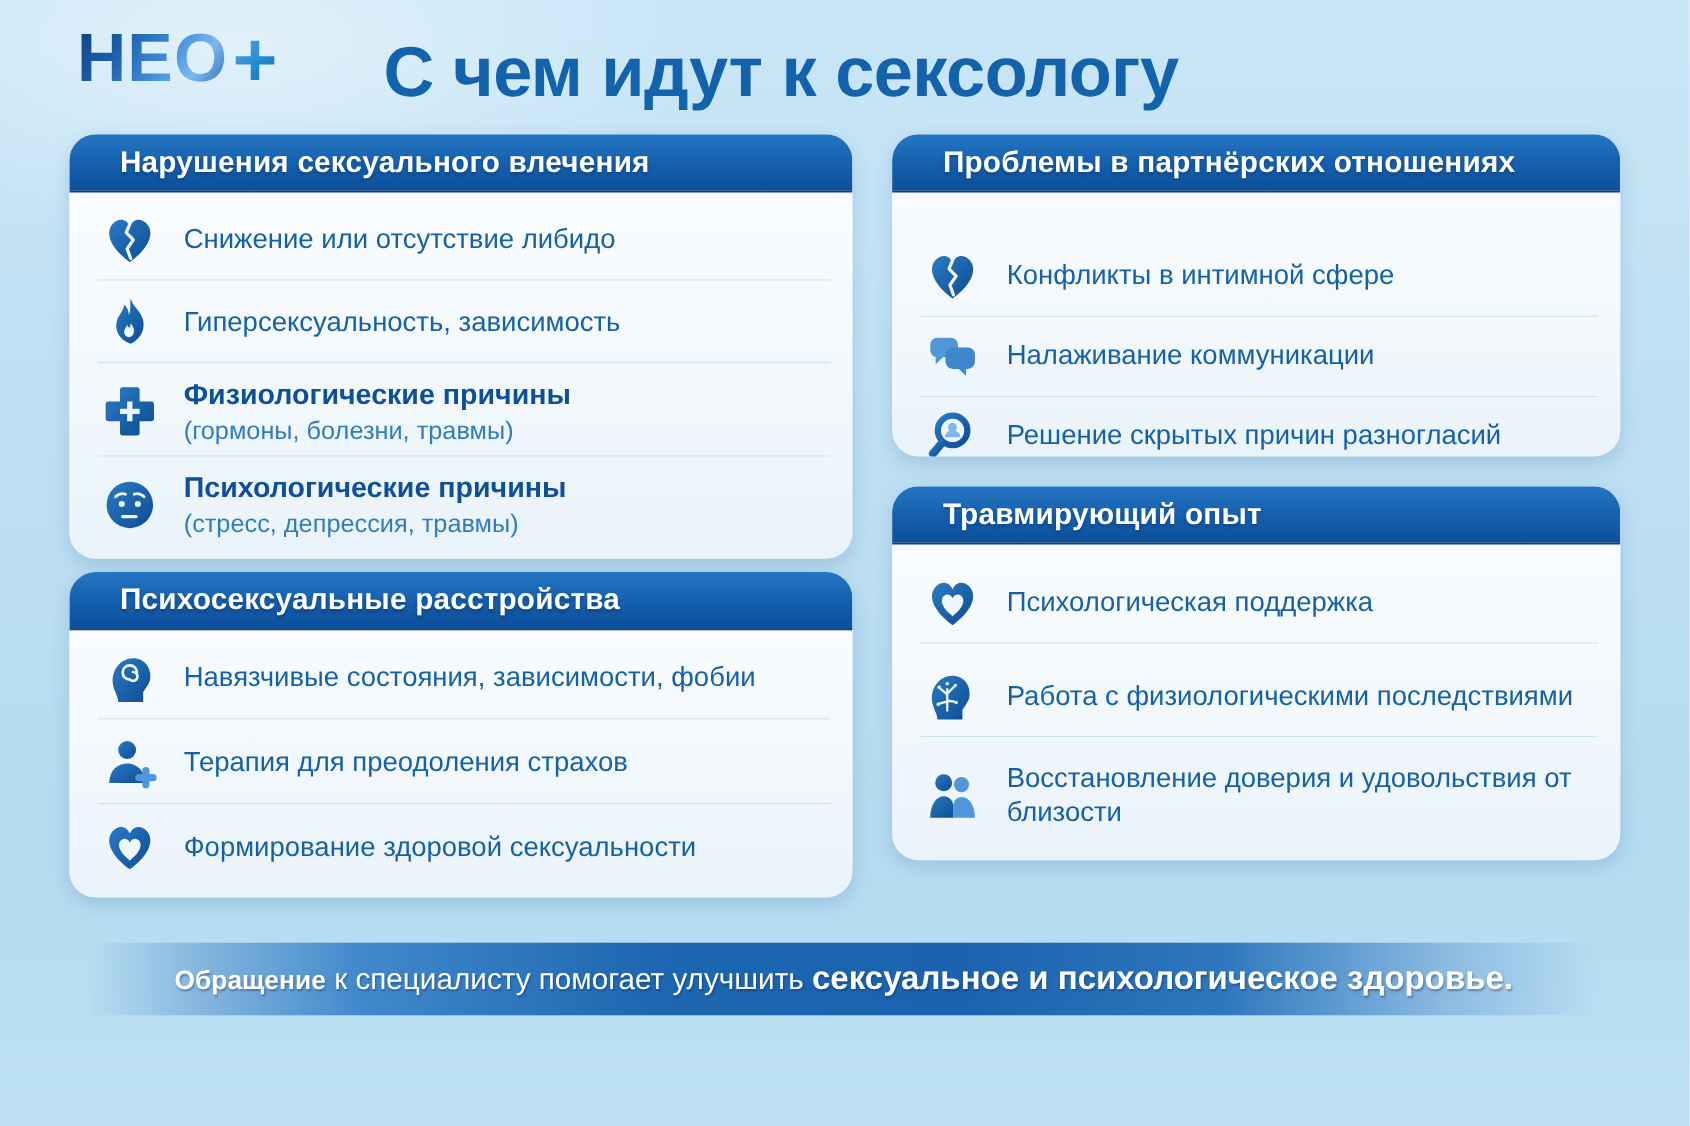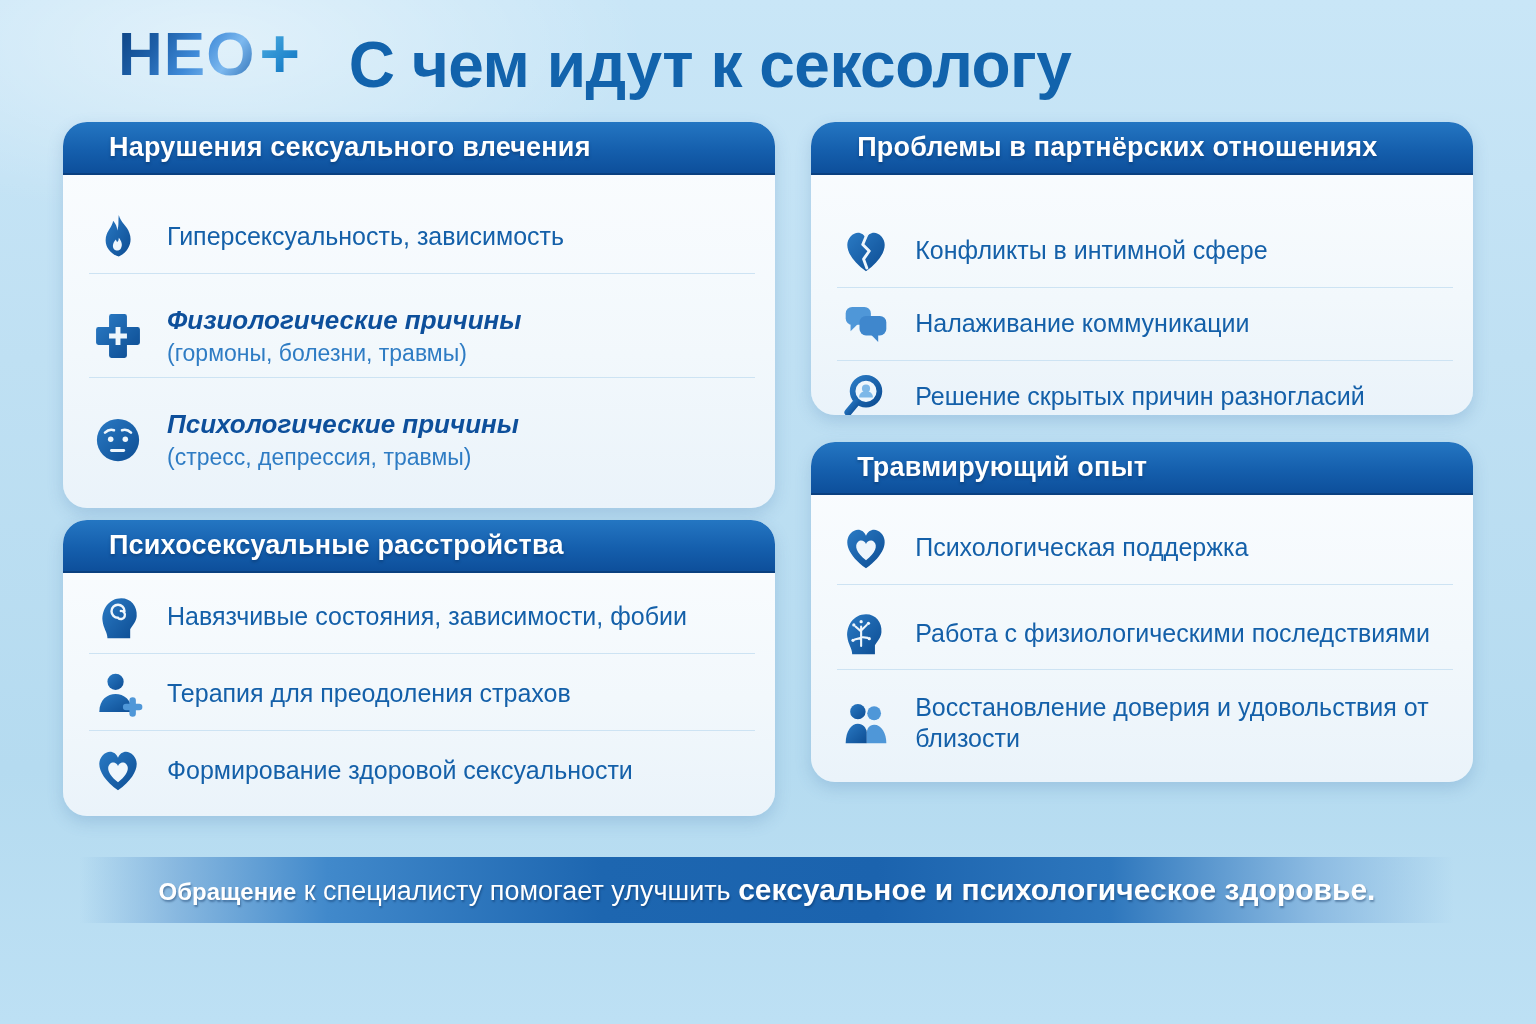--- a/index.html
+++ b/index.html
@@ -18,21 +18,21 @@
   }
 
   
   .logo {
     position:absolute; left:70px; top:18px;
     font-size:62px; font-weight:800; letter-spacing:1px;
     display:flex; align-items:center;
   }
   .logo .logo-word {
     background:linear-gradient(125deg,#0b3f7e 0%,#1d5fa8 30%,#3f8ad8 55%,#7db9ef 75%,#1d5fa8 100%);
-    -webkit-background-clip:text; background-clip:text; color:transparent;margin-left:48px;
+    -webkit-background-clip:text; background-clip:text; color:transparent;
   }
   .logo .logo-plus {
     margin-left:4px;
     background:linear-gradient(135deg,#57b6e6 0%,#2187cd 60%,#1268b0 100%);
     -webkit-background-clip:text; background-clip:text; color:transparent;
     font-size:70px; font-weight:800; line-height:60px;
   }
   .page-title {
     position:absolute; top:28px; left:0; width:1420px;
     text-align:center;
@@ -74,21 +74,21 @@
   }
   .card-row {
     display:flex; align-items:center; gap:22px;
     padding:9px 2px;
   }
   .card-row:not(:last-child){ border-bottom:1px solid #cde3f3; }
   .icon { flex:0 0 54px; height:54px; display:flex; align-items:center; justify-content:center; }
   .icon svg { width:52px; height:52px; display:block; }
   .row-text { display:flex; flex-direction:column; }
   .row-title { font-size:25px; font-weight:400; color:#1460a9; line-height:1.25; }
-  .row-title.bold { font-weight:700; color:#0d4f9b; font-size:26px;font-style:italic; }
+  .row-title.bold { font-weight:700; color:#0d4f9b; font-size:26px; }
   .row-sub { font-size:23px; color:#2e7cc4; line-height:1.25; margin-top:2px; }
 
   
   .banner {
     position:absolute; left:80px; right:82px; top:857px; height:66px;
     background:linear-gradient(90deg,
       rgba(148,194,231,0) 0%, rgba(110,164,214,.65) 7%,
       #4189cb 18%, #1d66b0 38%, #1b63ae 58%, #2e77bd 75%,
       rgba(126,176,221,.75) 90%, rgba(191,224,243,0) 100%);
     display:flex; align-items:center; justify-content:center;
@@ -124,20 +124,31 @@
 <main class="columns">
   <div class="col col-left" id="col-left">
       <section class="card" style="height: 386px;">
         <div class="card-header">
           <h2>Нарушения сексуального влечения</h2>
         </div>
         <div class="card-body">
           <div class="card-row">
             <span class="icon">
               <svg viewBox="0 0 64 64">
+                <path d="M32 57 C10 41 4 24 13 14 C20 6.5 29 9 32 17 C35 9 44 6.5 51 14 C60 24 54 41 32 57 Z" fill="url(#icg)"></path>
+     <path d="M33 12 L28 24 L36 32 L29 42 L33 53" stroke="#eef6fc" stroke-width="3.6" fill="none" stroke-linecap="round" stroke-linejoin="round"></path>
+              </svg>
+            </span>
+            <div class="row-text">
+              <div class="row-title">Снижение или отсутствие либидо</div>
+            </div>
+          </div>
+          <div class="card-row">
+            <span class="icon">
+              <svg viewBox="0 0 64 64">
                 <path d="M33 5 C35 14 43 18 46 27 C50 37 46 50 33 56 C20 52 14 40 18 29 C20 23 25 19 26 12 C29 16 31 19 31 24 C33.5 18 32 11 33 5 Z" fill="url(#icg)"></path>
      <path d="M33 33 C36.5 37.5 38 42 35.5 46 C33.5 49.5 28.5 49.5 26.5 46 C24.5 42 27 37.5 29.5 35 C30.5 39 32.5 39.5 33 33 Z" fill="#eef6fc"></path>
               </svg>
             </span>
             <div class="row-text">
               <div class="row-title">Гиперсексуальность, зависимость</div>
             </div>
           </div>
           <div class="card-row">
             <span class="icon">

